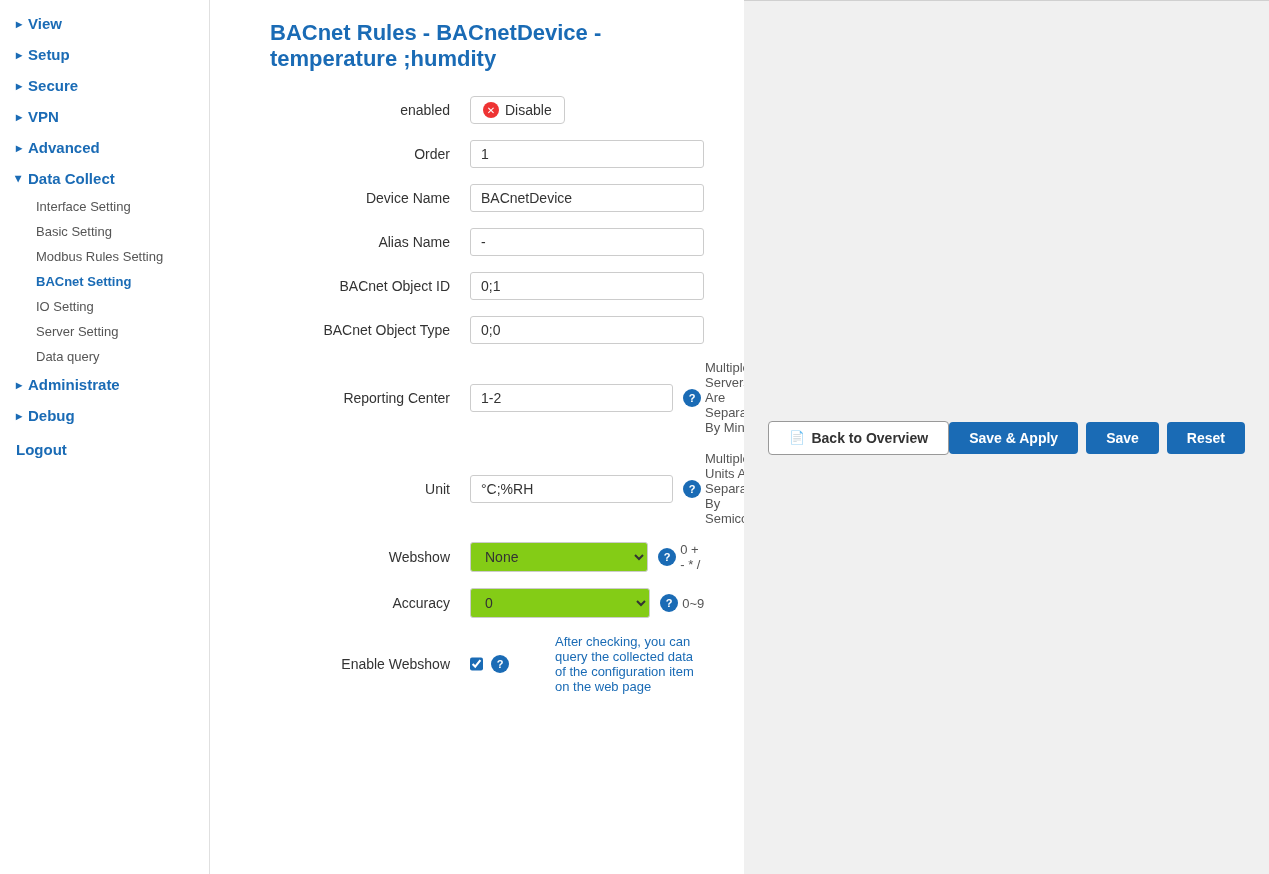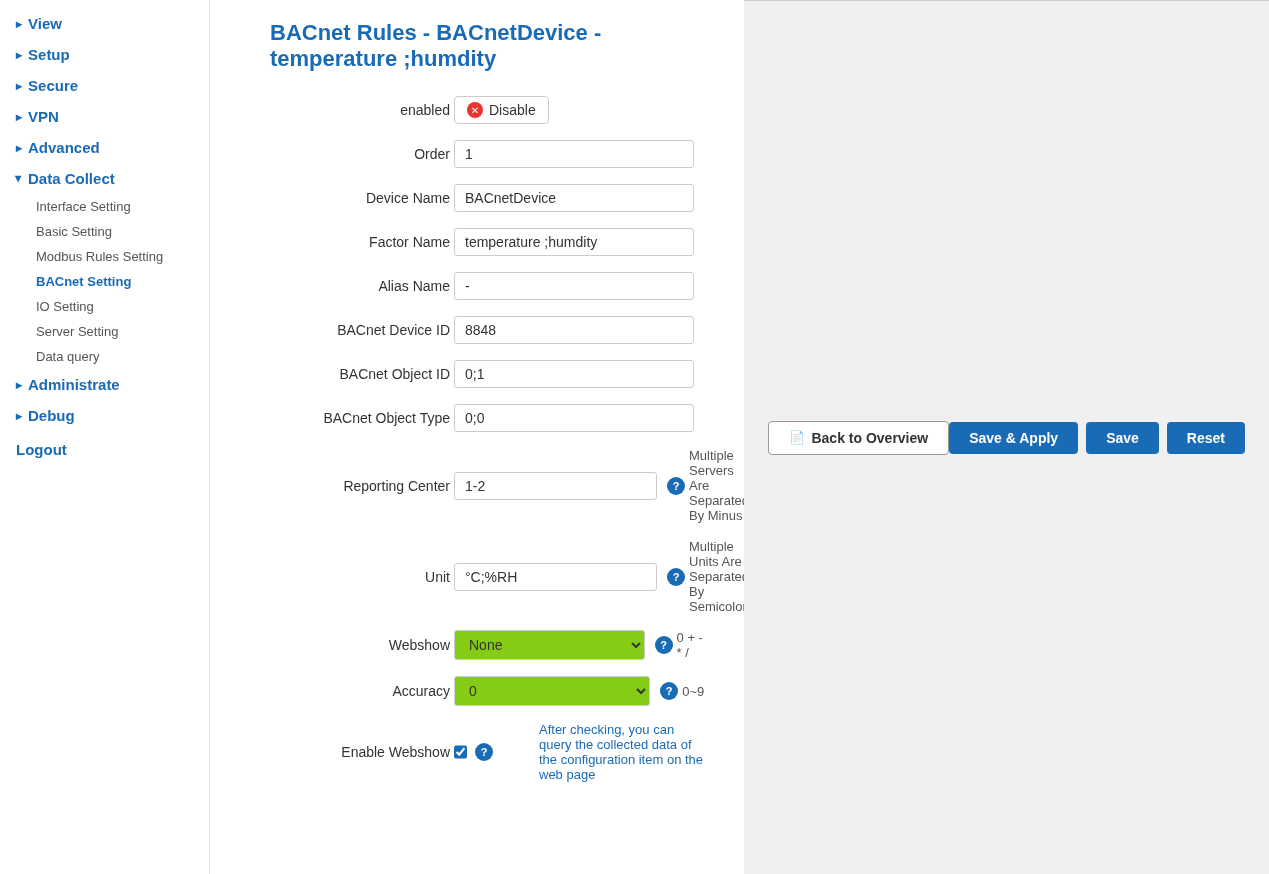--- a/index.html
+++ b/index.html
@@ -18,21 +18,21 @@
     .sidebar-sub-item.active { color: #1a6bb5; font-weight: bold; }
     .logout { padding: 10px 16px; color: #1a6bb5; font-size: 15px; font-weight: bold; cursor: pointer; }
 
     
     .main { flex: 1; display: flex; flex-direction: row; background: #fff; overflow: hidden; }
     .content { flex: 1; overflow-y: auto; padding: 20px 40px 20px 60px; }
     .page-title { font-size: 22px; font-weight: bold; color: #1a6bb5; margin-bottom: 24px; }
 
     
     .form-row { display: flex; align-items: center; margin-bottom: 16px; }
-    .form-label { width: 180px; text-align: right; margin-right: 4px; color: #333; font-size: 14px; flex-shrink: 0; }
+    .form-label { width: 180px; text-align: right; margin-right: 20px; color: #333; font-size: 14px; flex-shrink: 0; }
     .form-control { width: 240px; padding: 5px 10px; border: 1px solid #ccc; border-radius: 3px; font-size: 14px; color: #333; outline: none; }
     select.form-control { background: #84cc16; cursor: pointer; }
     .form-hint { margin-left: 10px; color: #555; font-size: 13px; display: flex; align-items: center; gap: 4px; }
     .hint-icon { width: 18px; height: 18px; background: #1a6bb5; border-radius: 50%; color: #fff; font-size: 11px; font-weight: bold; display: inline-flex; align-items: center; justify-content: center; flex-shrink: 0; }
 
     
     .disable-btn { display: flex; align-items: center; gap: 6px; background: #fff; border: 1px solid #ccc; border-radius: 4px; padding: 5px 12px; cursor: pointer; font-size: 14px; color: #333; }
     .disable-icon { width: 16px; height: 16px; background: #e33; border-radius: 50%; display: flex; align-items: center; justify-content: center; }
     .disable-icon::after { content: '✕'; color: #fff; font-size: 10px; }
 
@@ -127,34 +127,26 @@
       <div class="form-row">
         <div class="form-label">Order</div>
         <input class="form-control" type="text" value="1" style="">
       </div>
 
       <div class="form-row">
         <div class="form-label">Device Name</div>
         <input class="form-control" type="text" value="BACnetDevice" style="">
       </div>
 
-      <div class="form-row">
-        <div class="form-label">Factor Name</div>
-        <input class="form-control" type="text" value="temperature ;humdity" style="">
-      </div>
 
       <div class="form-row">
         <div class="form-label">Alias Name</div>
         <input class="form-control" type="text" value="-" style="">
       </div>
 
-      <div class="form-row">
-        <div class="form-label">BACnet Device ID</div>
-        <input class="form-control" type="text" value="8848" style="">
-      </div>
 
       <div class="form-row">
         <div class="form-label">BACnet Object ID</div>
         <input class="form-control" type="text" value="0;1" style="">
       </div>
 
       <div class="form-row">
         <div class="form-label">BACnet Object Type</div>
         <input class="form-control" type="text" value="0;0" style="">
       </div>

